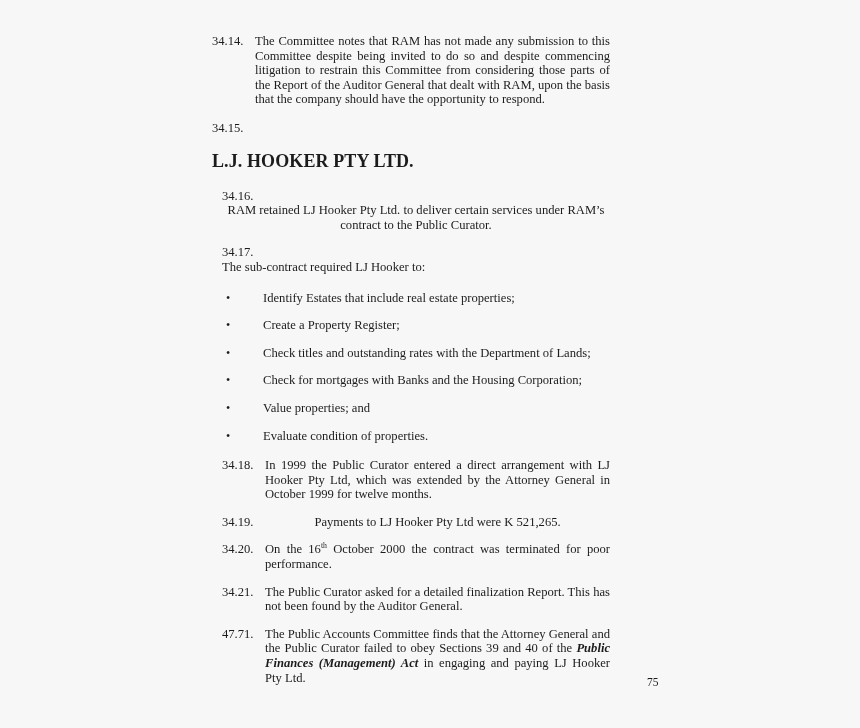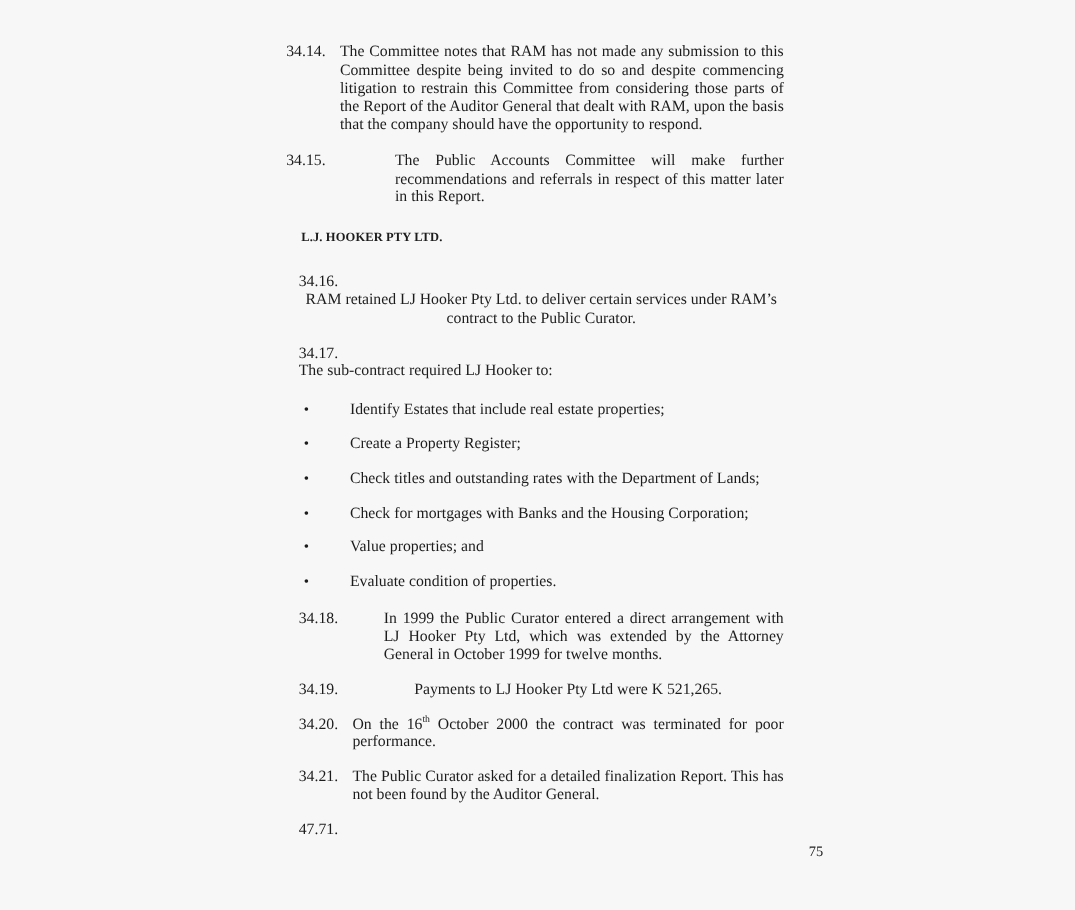--- a/index.html
+++ b/index.html
@@ -17,21 +17,21 @@
 
   .page {
     position: relative;
     width: 860px;
     height: 728px;
     background: #f7f7f7;
   }
 
   .content {
     position: absolute;
-    left: 229px;
+    left: 212px;
     top: 34px;
     width: 398px;
   }
 
   
   .clause {
     display: flex;
     align-items: flex-start;
     font-size: 12.6px;
     line-height: 14.6px;
@@ -62,24 +62,24 @@
   
   .clause.lvl2 {
     margin-left: 10px;
   }
   .clause.lvl2 .num {
     width: 43px;
   }
 
   
   .heading {
-    font-size: 10px;
+    font-size: 18px;
     font-weight: bold;
     line-height: 15px;
-    margin-left: 12px;
+    margin-left: 0;
     margin-top: 18px;
     margin-bottom: 20px;
     letter-spacing: 0.1px;
   }
 
   
   .bullet {
     display: flex;
     align-items: flex-start;
     font-size: 12.6px;
@@ -127,21 +127,20 @@
 <div class="page">
   <div class="content">
 
     <div class="clause lvl1">
       <span class="num">34.14.</span>
       <span class="body">The Committee notes that RAM has not made any submission to this Committee despite being invited to do so and despite commencing litigation to restrain this Committee from considering those parts of the Report of the Auditor General that dealt with RAM, upon the basis that the company should have the opportunity to respond.</span>
     </div>
 
     <div class="clause lvl1" style="margin-top:14px;gap:44px;">
       <span class="num">34.15.</span>
-      <span class="body">The Public Accounts Committee will make further recommendations and referrals in respect of this matter later in this Report.</span>
     </div>
 
     <div class="heading">L.J. HOOKER PTY LTD.</div>
 
     <div class="clause lvl2 nojust" style="margin-bottom:13px;flex-direction:column;">
       <span class="num">34.16.</span>
       <span class="body">RAM  retained LJ Hooker Pty Ltd. to deliver certain services under RAM’s contract to the Public Curator.</span>
     </div>
 
     <div class="clause lvl2 nojust" style="margin-bottom:0;flex-direction:column;">
@@ -169,21 +168,21 @@
       <div class="bullet">
         <span class="dot">•</span>
         <span class="btext">Value properties; and</span>
       </div>
       <div class="bullet" style="margin-bottom:0;">
         <span class="dot">•</span>
         <span class="btext">Evaluate condition of properties.</span>
       </div>
     </div>
 
-    <div class="clause lvl2 gap-after-bullets" style="margin-bottom:13px;gap:25px;">
+    <div class="clause lvl2 gap-after-bullets" style="margin-bottom:13px;">
       <span class="num">34.18.</span>
       <span class="body">In 1999 the Public Curator entered a direct arrangement with LJ Hooker Pty Ltd, which was extended by the Attorney General in October 1999 for twelve months.</span>
     </div>
 
     <div class="clause lvl2 nojust" style="margin-bottom:13px;">
       <span class="num">34.19.</span>
       <span class="body">Payments to LJ Hooker Pty Ltd were K 521,265.</span>
     </div>
 
     <div class="clause lvl2" style="margin-bottom:13px;">
@@ -191,18 +190,19 @@
       <span class="body"><span>On the 16</span><sup>th</sup><span> October 2000 the contract was terminated for poor performance.</span></span>
     </div>
 
     <div class="clause lvl2" style="margin-bottom:13px;">
       <span class="num">34.21.</span>
       <span class="body"> The Public Curator asked for a detailed finalization Report. This has not been found by the Auditor General.</span>
     </div>
 
     <div class="clause lvl2" style="margin-bottom:0;">
       <span class="num">47.71.</span>
+      <span class="body"><span>The Public Accounts Committee finds that the Attorney General and the Public Curator failed to obey Sections 39 and 40 of the </span><span class="bi">Public Finances (Management) Act</span><span> in engaging and paying LJ Hooker Pty Ltd.</span></span>
     </div>
 
   </div>
 
   <div class="pagenum">75</div>
 </div>
 
 </body></html>

